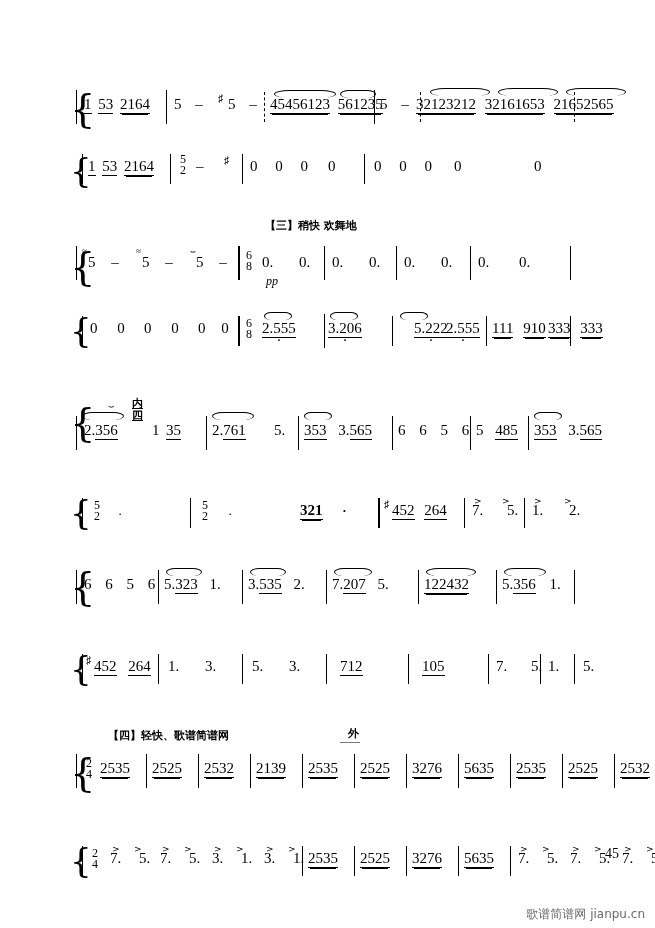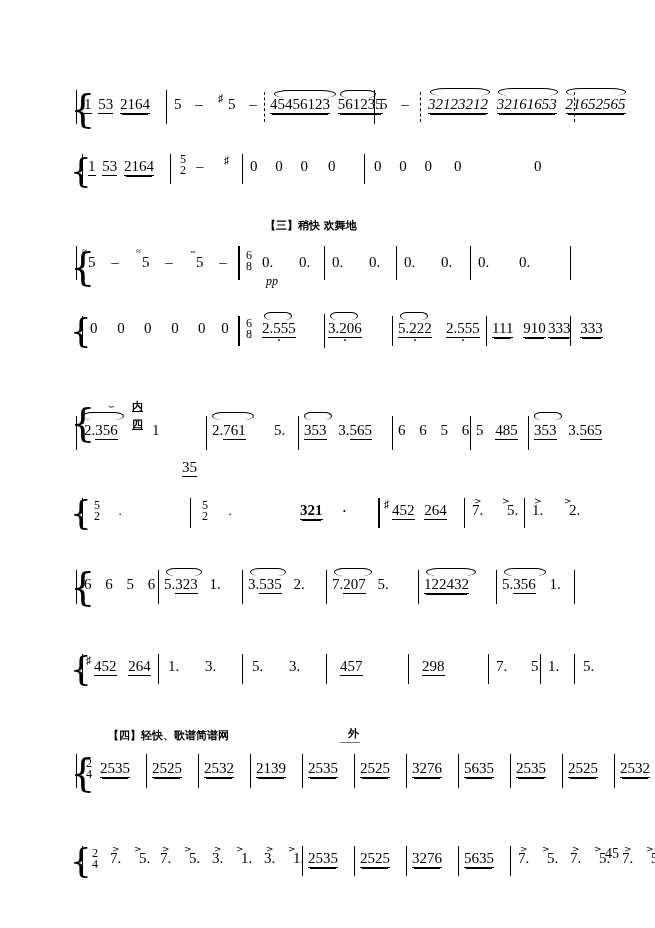--- a/index.html
+++ b/index.html
@@ -68,21 +68,21 @@
         <span class="u2" style="margin-left:4px;">561235</span>
       </div>
       <div class="bar" style="left:296px;"></div>
       <div class="nrow" style="left:302px;top:10px;"><span>5</span>
         <span style="margin-left:10px;">–</span></div>
       <div class="dashed" style="left:342px;"></div>
 
       <div class="slur" style="left:352px;top:2px;width:58px;"></div>
       <div class="slur" style="left:420px;top:2px;width:58px;"></div>
       <div class="slur" style="left:488px;top:2px;width:58px;"></div>
-      <div class="nrow" style="left:350px;top:10px;font-style:italic;">
+      <div class="nrow" style="left:338px;top:10px;">
         <span class="u2">32123212</span>
         <span class="u2" style="margin-left:5px;">32161653</span>
         <span class="u2" style="margin-left:5px;">21652565</span>
       </div>
       <div class="dashed" style="left:496px;"></div>
     </div>
 
     <div class="row" style="top:18px;">
       <div class="brace" style="left:-8px;top:0px;font-size:34px;">{</div>
       <div class="bar" style="left:4px;top:4px;height:30px;"></div>
@@ -185,52 +185,52 @@
       <div class="nrow" style="left:184px;top:10px;">
         <span class="u1 dotu">2.555</span>
       </div>
       <div class="bar" style="left:246px;"></div>
       <div class="slur" style="left:252px;top:2px;width:26px;"></div>
       <div class="nrow" style="left:250px;top:10px;">
         <span class="u1 dotu">3.206</span>
       </div>
       <div class="bar" style="left:314px;top:6px;height:30px;"></div>
       <div class="slur" style="left:322px;top:2px;width:26px;"></div>
-      <div class="nrow" style="left:320px;top:10px;">
+      <div class="nrow" style="left:336px;top:10px;">
         <span class="u1 dotu">5.222</span>
       </div>
       <div class="nrow" style="left:368px;top:10px;">
         <span class="u1 dotu">2.555</span>
       </div>
       <div class="bar" style="left:408px;top:6px;height:30px;"></div>
       <div class="nrow" style="left:414px;top:10px;">
         <span class="u2">111</span>
         <span class="u2" style="margin-left:6px;">910</span>
       </div>
       <div class="nrow" style="left:470px;top:10px;">
         <span class="u2">333</span>
         <span class="u2" style="margin-left:6px;">333</span>
       </div>
       <div class="bar" style="left:492px;top:6px;height:30px;"></div>
     </div>
   </div>
 
   <div class="system" style="top:398px;height:104px;">
     <div class="brace" style="left:-8px;top:4px;">{</div>
-    <div class="lbl" style="left:54px;top:0px;line-height:18px;width:12px;text-decoration:underline;">内四</div>
+    <div class="lbl" style="left:54px;top:0px;line-height:12px;width:12px;text-decoration:underline;">内四</div>
     <div class="tri" style="left:30px;top:2px;">⌣</div>
 
     <div class="row" style="top:14px;">
       <div class="bar" style="left:-2px;"></div>
       <div class="slur" style="left:4px;top:0px;width:40px;"></div>
       <div class="nrow" style="left:6px;top:10px;">
         <span>2.</span><span class="u1">356</span>
       </div>
       <div class="nrow" style="left:74px;top:10px;"><span>1</span></div>
-      <div class="nrow" style="left:104px;top:10px;margin-top:37px;"><span class="u1">35</span></div>
+      <div class="nrow" style="left:88px;top:10px;"><span class="u1">35</span></div>
       <div class="bar" style="left:128px;"></div>
       <div class="slur" style="left:134px;top:0px;width:40px;"></div>
       <div class="nrow" style="left:134px;top:10px;">
         <span>2.</span><span class="u1">761</span>
       </div>
       <div class="nrow" style="left:196px;top:10px;"><span>5.</span></div>
       <div class="bar" style="left:220px;"></div>
       <div class="slur" style="left:226px;top:0px;width:26px;"></div>
       <div class="nrow" style="left:226px;top:10px;">
         <span class="u1">353</span>
@@ -353,25 +353,25 @@
         <span>1.</span>
         <span style="margin-left:22px;">3.</span>
       </div>
       <div class="bar" style="left:164px;top:6px;height:30px;"></div>
       <div class="nrow" style="left:174px;top:10px;">
         <span>5.</span>
         <span style="margin-left:22px;">3.</span>
       </div>
       <div class="bar" style="left:248px;top:6px;height:30px;"></div>
       <div class="nrow" style="left:262px;top:10px;">
-        <span class="u1">457</span>
+        <span class="u1">712</span>
       </div>
       <div class="bar" style="left:330px;top:6px;height:30px;"></div>
       <div class="nrow" style="left:344px;top:10px;">
-        <span class="u1">298</span>
+        <span class="u1">105</span>
       </div>
       <div class="bar" style="left:410px;top:6px;height:30px;"></div>
       <div class="nrow" style="left:418px;top:10px;">
         <span>7.</span>
         <span style="margin-left:20px;">5.</span>
       </div>
       <div class="bar" style="left:462px;top:6px;height:30px;"></div>
       <div class="nrow" style="left:470px;top:10px;">
         <span>1.</span>
         <span style="margin-left:20px;">5.</span>
@@ -473,13 +473,16 @@
       <div class="accent" style="left:568px;top:4px;">&gt;</div>
       <div class="nrow" style="left:544px;top:10px;">
         <span>7.</span>
         <span style="margin-left:14px;">5.</span>
       </div>
 
     </div>
   </div>
 
   <div class="pagenum">45</div>
+  <div class="sitebox">
+    <span class="site" style="position:static;">歌谱简谱网 jianpu.cn</span>
+  </div>
 </div>
 
 </body></html>

